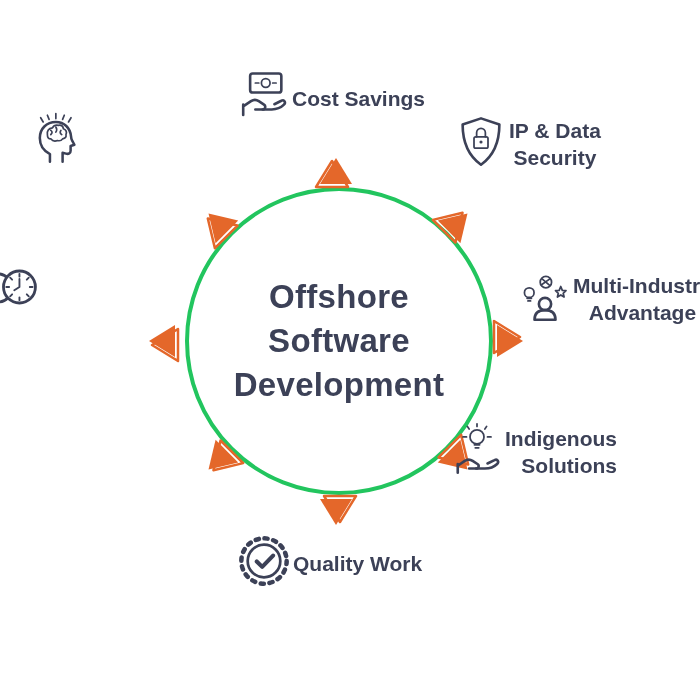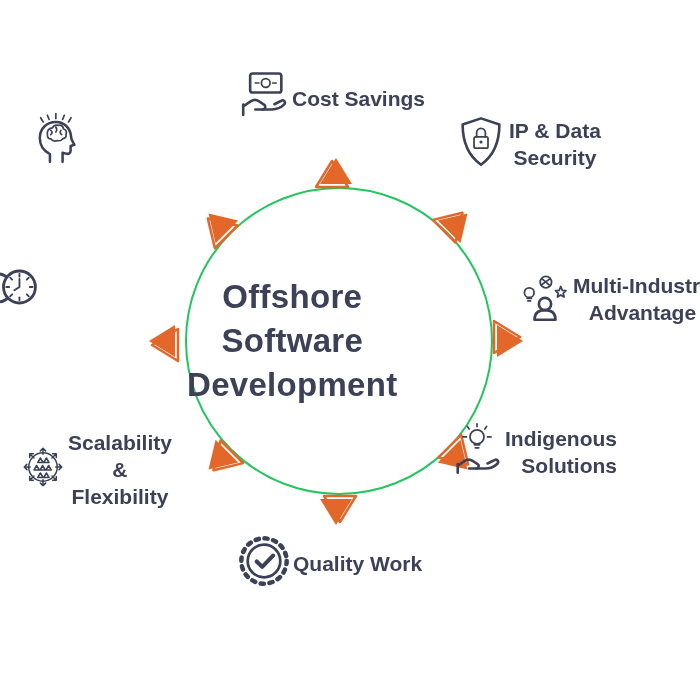--- a/index.html
+++ b/index.html
@@ -6,22 +6,22 @@
   body{
     width:700px;height:700px;position:relative;overflow:hidden;
     background:#ffffff;
     font-family:"Liberation Sans", sans-serif;
     color:#3C4157;
   }
   .stage{position:absolute;inset:0;}
   
   .circle{
     position:absolute;left:185px;top:187px;width:308px;height:308px;
-    box-sizing:border-box;border:2px solid #22c55e;border-radius:50%;
-    display:flex;align-items:center;justify-content:flex-start;
+    box-sizing:border-box;border:4px solid #22c55e;border-radius:50%;
+    display:flex;align-items:center;justify-content:center;
   }
   .title{
     font-size:33px;font-weight:700;line-height:44px;text-align:center;
     white-space:pre-line;color:#3C4157;letter-spacing:.3px;
   }
   
   .item{
     position:absolute;width:200px;display:flex;
     align-items:center;text-align:center;
   }
@@ -173,41 +173,20 @@
         <path class="ic-thin" d="M28 18 L38 11 M29 11.5 L37 18.5"></path>
         <polygon class="ic-thin" points="50,20 51.8,24.4 56,24.8 52.8,27.8 53.8,32 50,29.6 46.2,32 47.2,27.8 44,24.8 48.2,24.4"></polygon>
         <circle class="ic-thin" cx="14" cy="27" r="5.5"></circle>
         <path class="ic-thin" d="M11.5 33.5 h5 M12.5 36.5 h3"></path>
       </svg>
     </span>
     <div class="label">Multi-Industry
 Advantage</div>
   </div>
 
-  <div class="item pos-scalability">
-    <span class="icon">
-      <svg width="50" height="48" viewBox="0 0 64 64">
-        <circle class="ic-thin" cx="32" cy="32" r="19"></circle>
-        <path class="ic-thin" d="M25 26 l3.5 -6 l3.5 6 Z M33 26 l3.5 -6 l3.5 6 Z"></path>
-        <path class="ic-thin" d="M20 36 l3.5 -6 l3.5 6 Z M28 36 l3.5 -6 l3.5 6 Z M36 36 l3.5 -6 l3.5 6 Z"></path>
-        <path class="ic-thin" d="M25 46 l3.5 -6 l3.5 6 Z M33 46 l3.5 -6 l3.5 6 Z"></path>
-        <path class="ic-thin" d="M32 15 V7 M28.5 10.5 L32 7 L35.5 10.5"></path>
-        <path class="ic-thin" d="M44 20 L49.7 14.3 M44.8 14.3 H49.7 V19.2"></path>
-        <path class="ic-thin" d="M49 32 H57 M53.5 28.5 L57 32 L53.5 35.5"></path>
-        <path class="ic-thin" d="M44 44 L49.7 49.7 M49.7 44.8 V49.7 H44.8"></path>
-        <path class="ic-thin" d="M32 49 V57 M28.5 53.5 L32 57 L35.5 53.5"></path>
-        <path class="ic-thin" d="M20 44 L14.3 49.7 M19.2 49.7 H14.3 V44.8"></path>
-        <path class="ic-thin" d="M15 32 H7 M10.5 28.5 L7 32 L10.5 35.5"></path>
-        <path class="ic-thin" d="M20 20 L14.3 14.3 M14.3 19.2 V14.3 H19.2"></path>
-      </svg>
-    </span>
-    <div class="label">Scalability
-&amp;
-Flexibility</div>
-  </div>
 
   <div class="item pos-indigenous">
     <span class="icon">
       <svg width="56" height="56" viewBox="0 0 64 64">
         <circle class="ic-thin" cx="32" cy="17" r="8"></circle>
         <path class="ic-thin" d="M29 26 h6 M30 29.5 h4"></path>
         <path class="ic-thin" d="M32 5 V2 M23 8 L21 5 M41 8 L43 5 M20 17 h-4 M44 17 h4"></path>
         <path class="ic" d="M10 48 V58 M10 50 L18 44.5 C21 42.5 24 42.5 27 44.5 L32.5 48 C35 49.6 34 53.2 31 53.2 L23 53.2"></path>
         <path class="ic" d="M31 53.2 L41 53.2 C47 53.2 51.5 51.4 55 48 C57.5 45.6 55.5 41.8 52 43.6 L44 47.4"></path>
       </svg>

